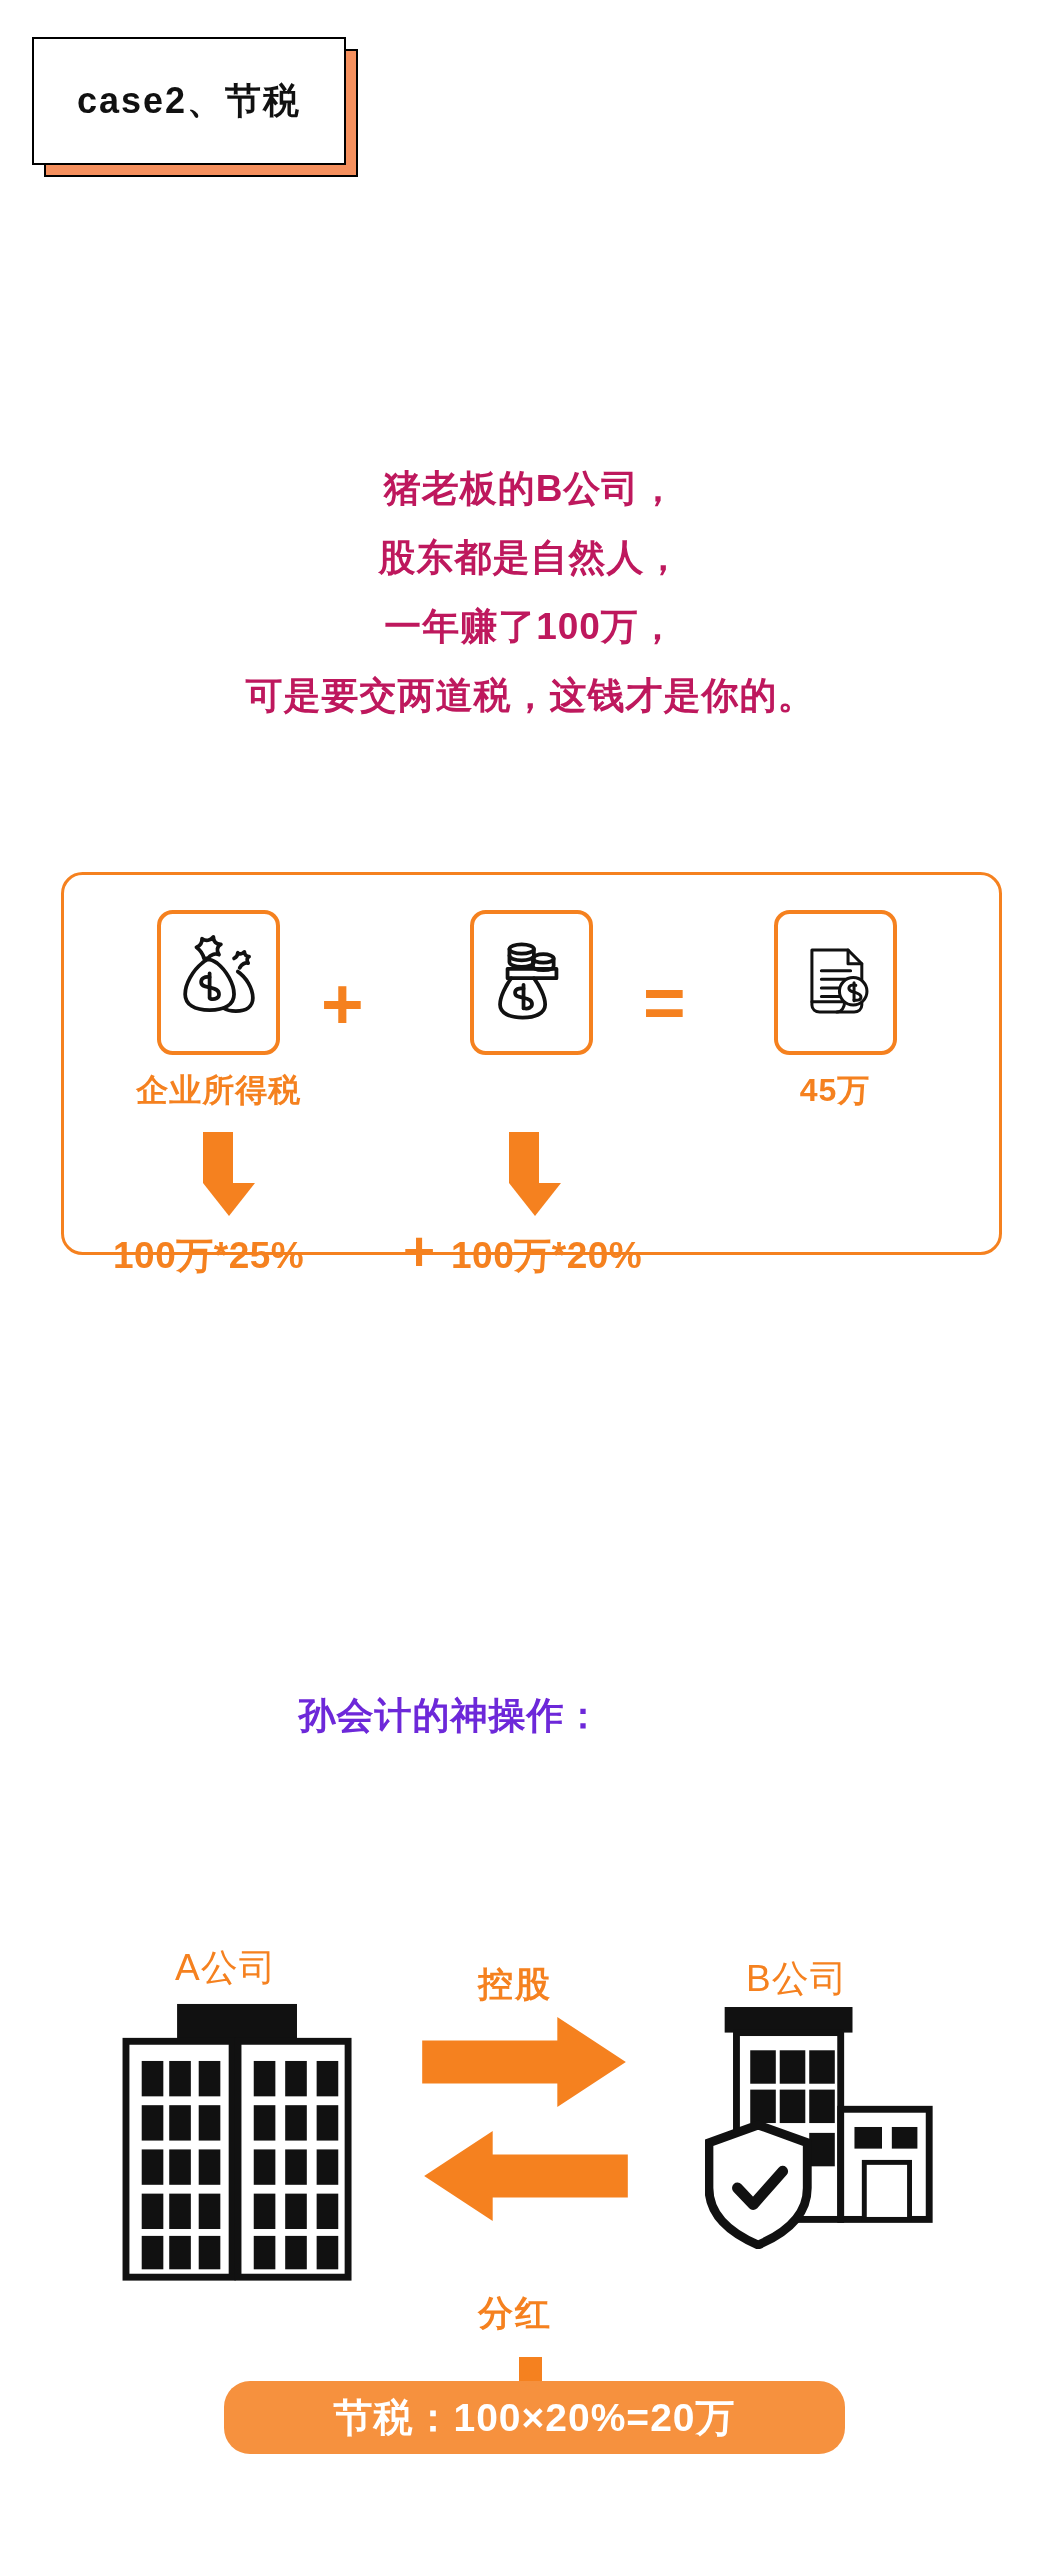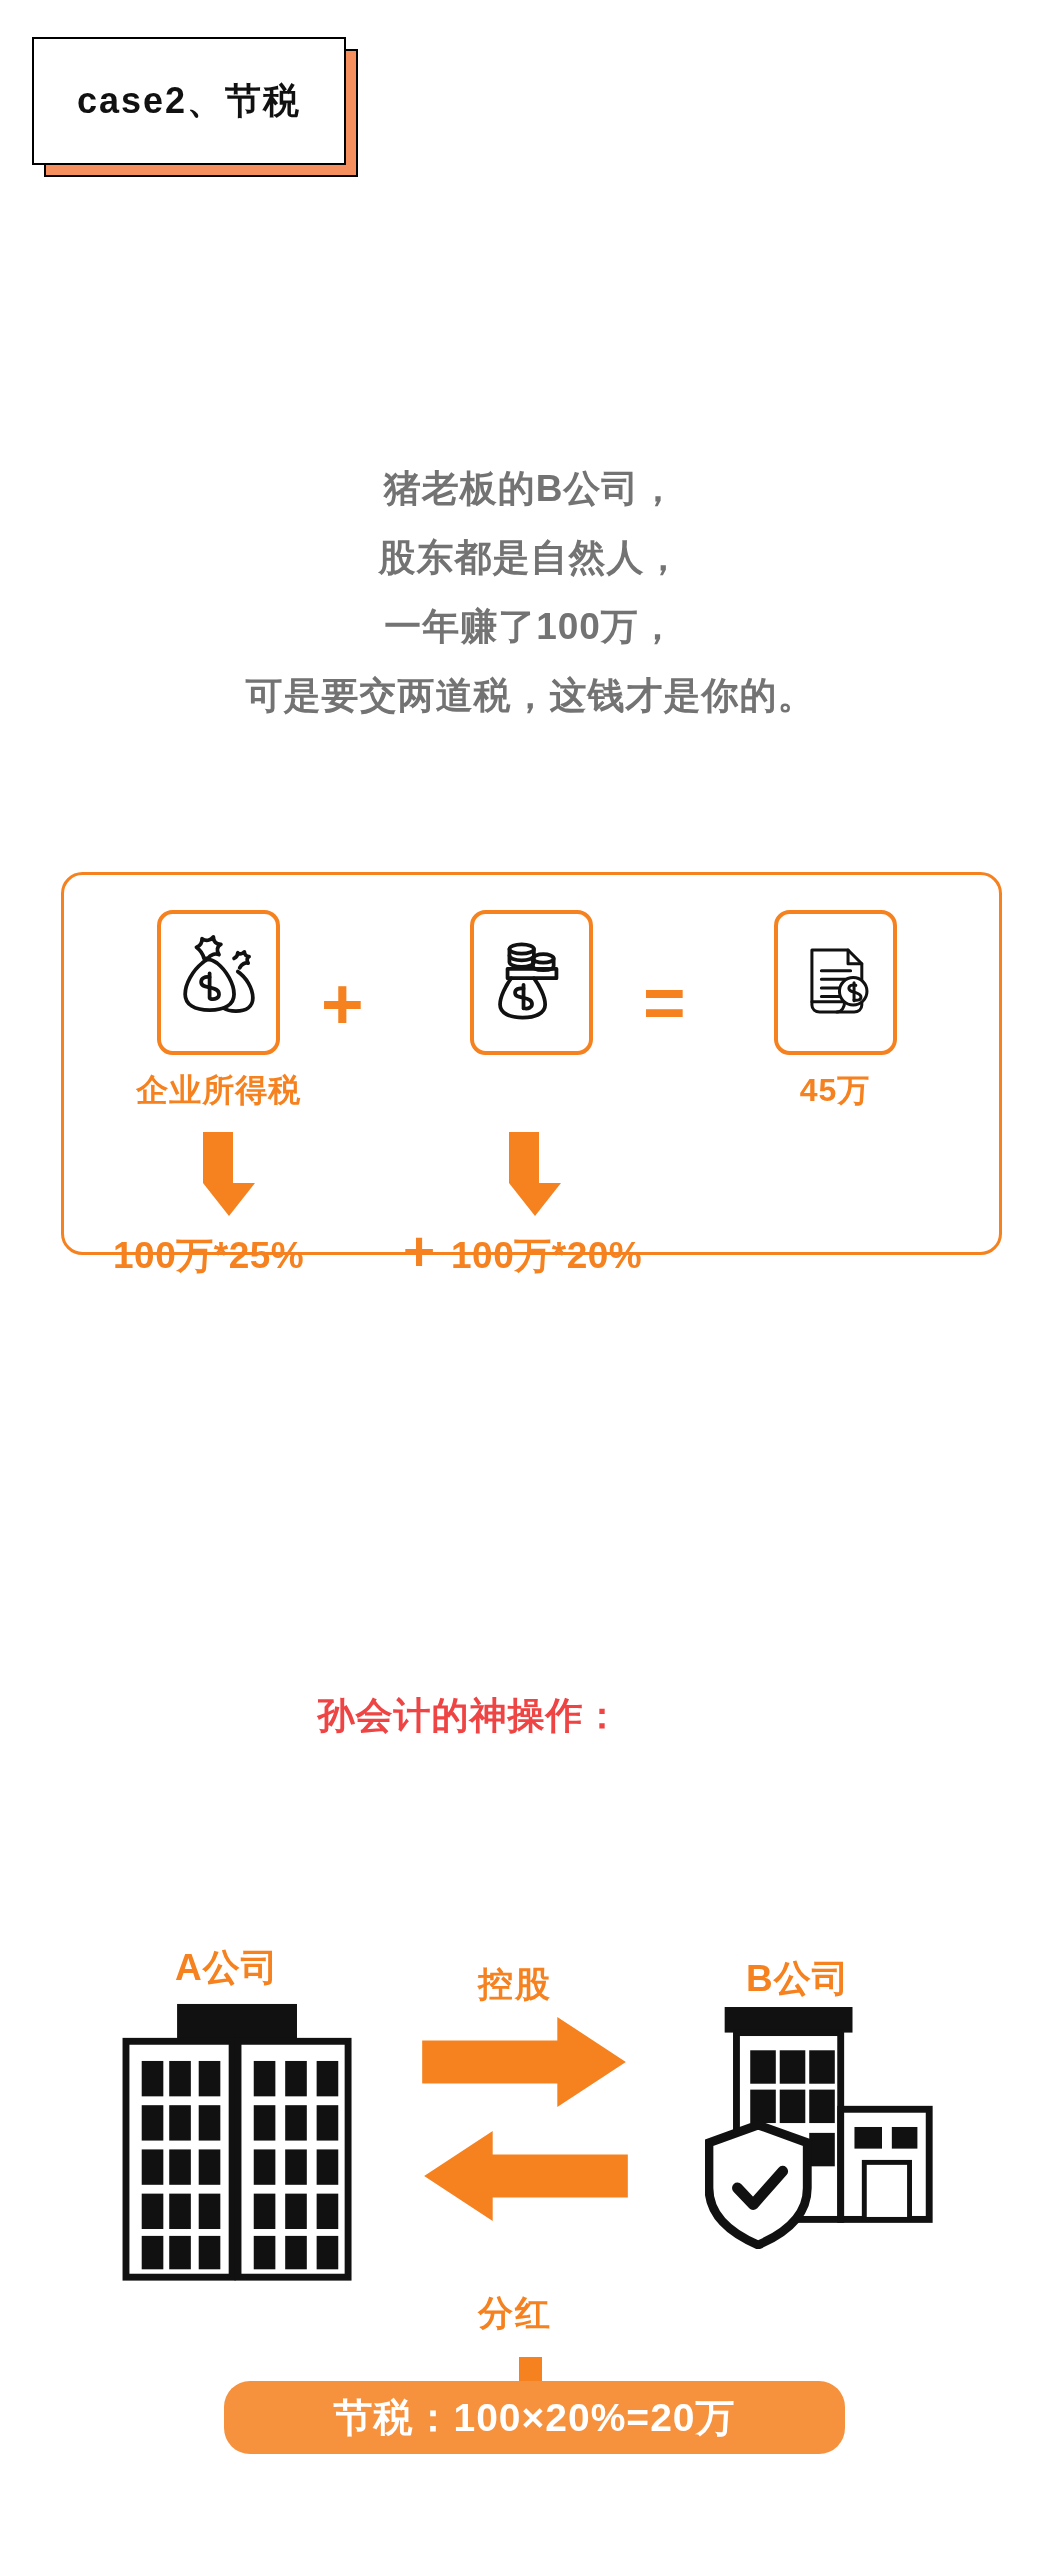--- a/index.html
+++ b/index.html
@@ -60,21 +60,21 @@
     position: absolute;
     left: 0;
     top: 454px;
     width: 1061px;
     text-align: center;
   }
   .intro-line {
     font-size: 37px;
     font-weight: 700;
     line-height: 69px;
-    color: #737373;
+    color: #be185d;
     letter-spacing: 1px;
   }
 
   
   .panel {
     position: absolute;
     left: 61px;
     top: 872px;
     width: 941px;
     height: 383px;
@@ -186,33 +186,32 @@
 
   
   .section-heading {
     position: absolute;
     left: 0;
     top: 1691px;
     width: 901px;
     text-align: center;
     font-size: 37px;
     font-weight: 700;
-    color: #ef4444;
+    color: #6d28d9;
     letter-spacing: 1px;
-    margin-left: 19px;
   }
 
   
   .diagram { position: absolute; left: 0; top: 1866px; width: 1061px; height: 550px; }
 
   .co-label {
     position: absolute;
     color: #f5811f;
     font-size: 37px;
-    font-weight: 700;
+    font-weight: 400;
     white-space: nowrap;
     letter-spacing: 1px;
   }
   .co-label.a { left: 175px; top: 77px; }
   .co-label.b { left: 746px; top: 88px; }
 
   .bldg-a { position: absolute; left: 116px; top: 136px; }
   .bldg-b { position: absolute; left: 705px; top: 137px; }
 
   .arrow-label {

